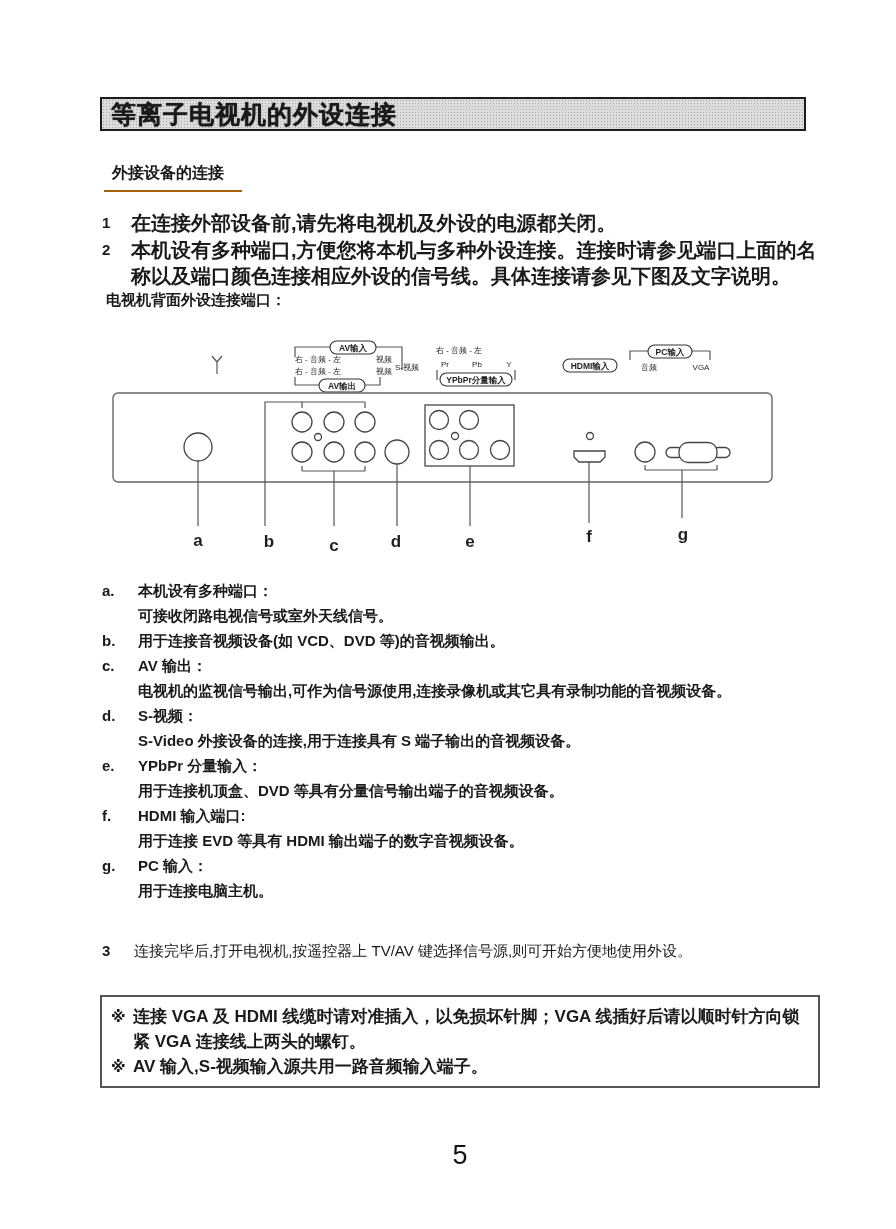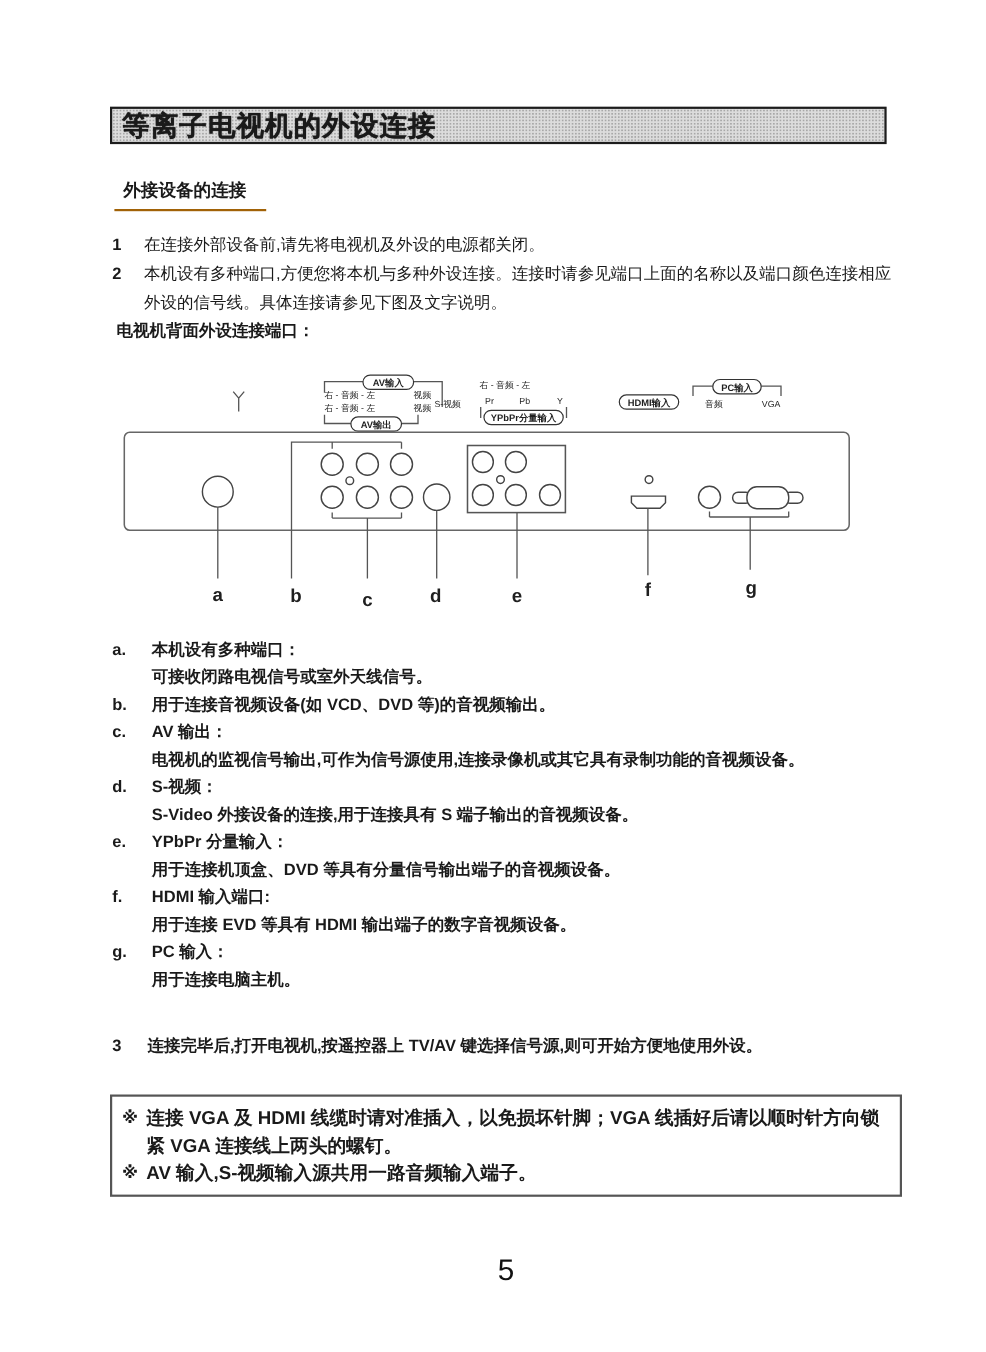--- a/index.html
+++ b/index.html
@@ -16,35 +16,35 @@
   }
   .banner .t{font-size:25px;font-weight:bold;letter-spacing:1px;padding-left:9px;
     text-shadow:0 0 1px #000;}
   
   .sec-head{position:absolute;left:92px;top:163px;width:138px;border-bottom:2px solid #a16207;
     padding:0 0 6px 8px;font-size:16px;font-weight:bold;box-sizing:border-box;}
   
   .steps{position:absolute;left:90px;top:210px;width:716px;}
   .step{display:flex;margin-bottom:1px;}
   .step .n{width:16px;flex:none;font-size:15px;font-weight:600;line-height:26px;}
-  .step .tx{flex:1;font-size:15px;font-weight:400;line-height:26px;margin-left:13px;}
+  .step .tx{flex:1;font-size:20px;font-weight:700;line-height:26px;margin-left:13px;}
   .caption{position:absolute;left:94px;top:291px;font-size:15px;font-weight:600;}
   
   .diagram{position:absolute;left:88px;top:330px;width:720px;height:235px;}
   
   .ports{position:absolute;left:90px;top:578px;width:716px;}
   .port{display:flex;}
   .port .lt{width:36px;flex:none;font-size:15px;font-weight:600;line-height:25px;}
   .port .body{flex:1;font-size:15px;font-weight:600;line-height:25px;}
   .port .body .term{line-height:25px;}
   .port .body .desc{line-height:25px;}
   
   .step3{position:absolute;left:90px;top:938px;width:716px;display:flex;}
   .step3 .n{width:16px;flex:none;font-size:15px;font-weight:600;line-height:26px;}
-  .step3 .tx{flex:1;margin-left:16px;font-size:15px;font-weight:700;line-height:26px;}
+  .step3 .tx{flex:1;margin-left:16px;font-size:15px;font-weight:400;line-height:26px;}
   
   .notes{position:absolute;left:88px;top:995px;width:720px;box-sizing:border-box;
     border:2px solid #555;padding:7px 10px 7px 9px;}
   .note{display:flex;}
   .note .mk{width:22px;flex:none;font-size:15px;font-weight:600;line-height:25px;}
   .note .tx{flex:1;font-size:17px;font-weight:600;line-height:25px;}
   
   .pagenum{position:absolute;left:0;top:1140px;width:100%;text-align:center;
     font-size:27px;color:#111;}
   

